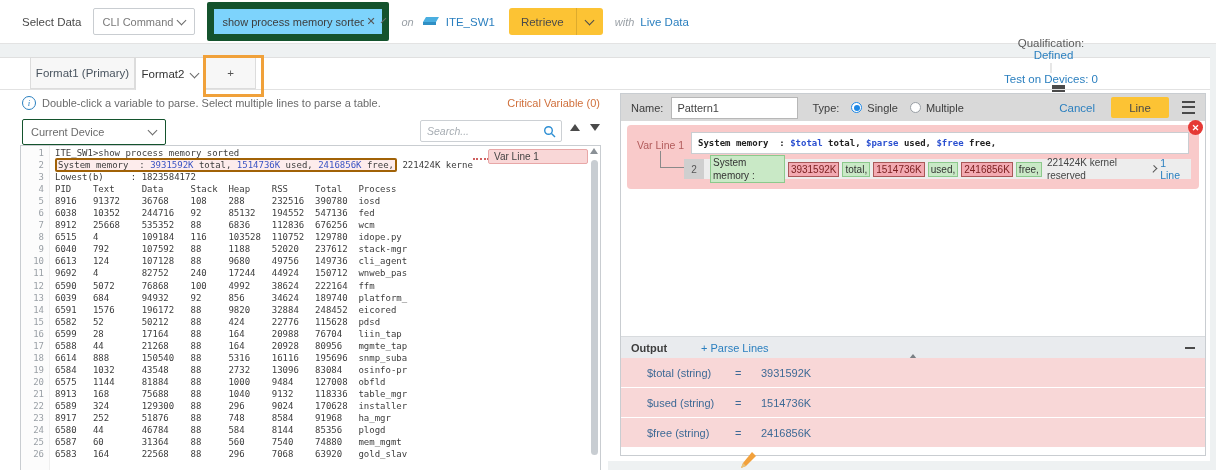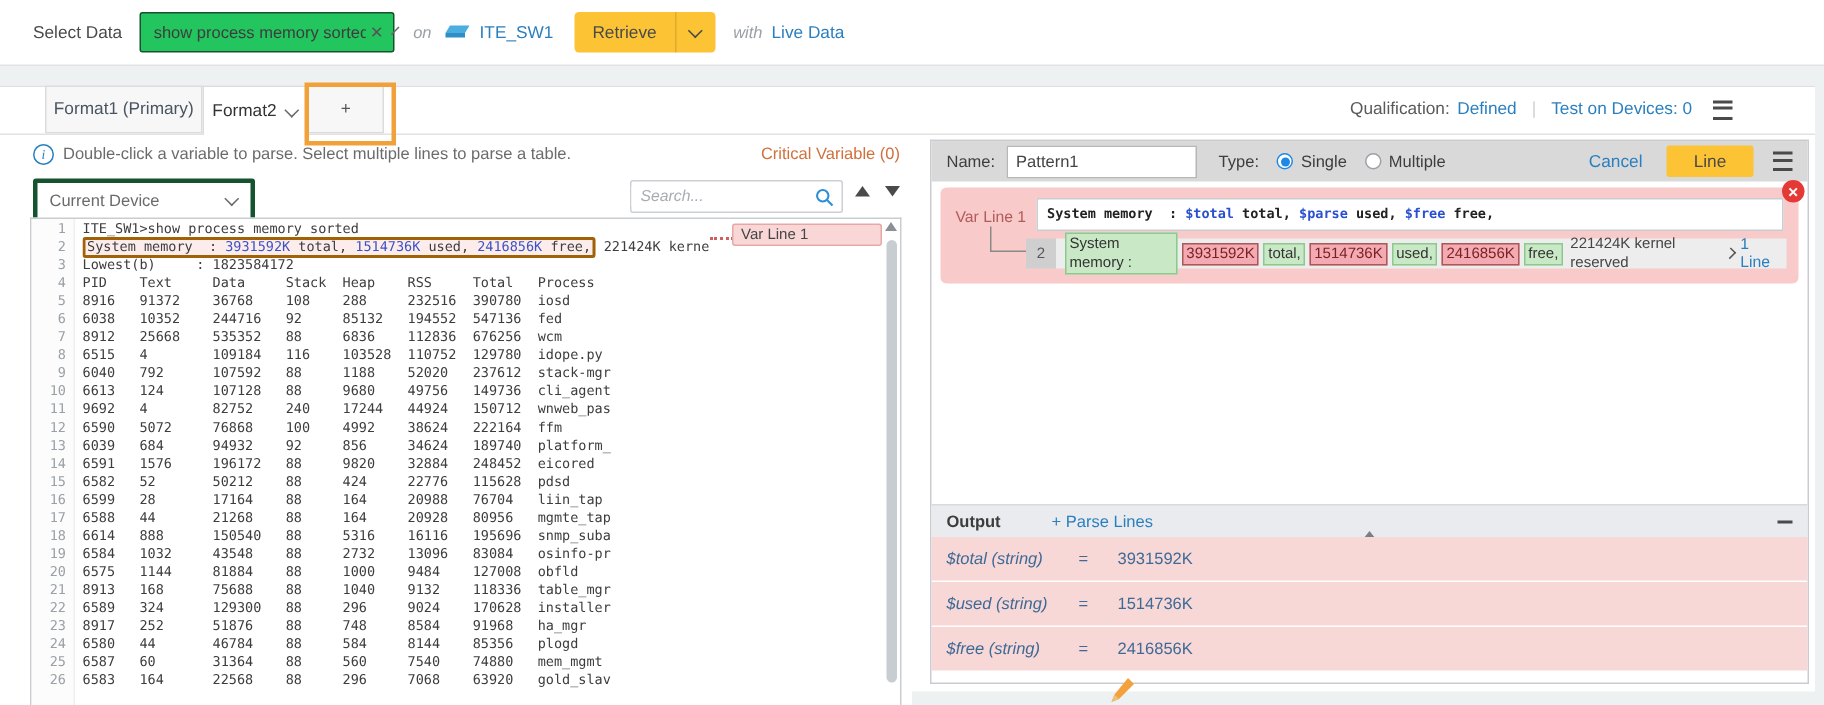--- a/index.html
+++ b/index.html
@@ -8,22 +8,22 @@
   .abs{position:absolute;}
   
   .topbar{left:0;top:0;width:1216px;height:43px;background:#fff;border-bottom:1px solid #e3e3e3;
           display:flex;align-items:center;}
   .tb-label{margin-left:22px;font-size:11.5px;color:#4a4a4a;}
   .selbox{margin-left:12px;width:100px;height:25px;border:1px solid #c9cdd1;border-radius:2px;
           display:flex;align-items:center;font-size:11px;color:#7a7a7a;background:#fff;}
   .selbox .txt{padding-left:8px;flex:1;}
   .chev{width:6px;height:6px;border-right:1.5px solid #6a6a6a;border-bottom:1.5px solid #6a6a6a;
         transform:rotate(45deg);display:inline-block;margin:-3px 9px 0 0;}
-  .combo{margin-left:12px;width:168px;height:25px;border:1px solid #14532d;border-radius:2px;
-         display:flex;align-items:center;background:#22c55e;}
+  .combo{margin-left:12px;width:168px;height:25px;border:7px solid #14532d;border-radius:2px;
+         display:flex;align-items:center;background:#7dd3fc;}
   .combo input{border:0;outline:0;flex:1;font-size:11px;color:#3d3d3d;padding-left:8px;
                font-family:"Liberation Sans",sans-serif;background:transparent;}
   .xglyph{font-size:11px;color:#555;margin-right:7px;cursor:pointer;}
   .ital{font-style:italic;color:#9aa0a6;font-size:11px;margin-left:12px;}
   .devname{color:#2a7fbf;font-size:11.5px;margin-left:5px;}
   .retrieve{margin-left:14px;height:27px;background:#fcc334;border-radius:3px;display:flex;
             align-items:center;cursor:pointer;}
   .retrieve .lab{font-size:11.5px;color:#4a4a4a;padding:0 12px;}
   .retrieve .sep{width:1px;height:27px;background:rgba(0,0,0,0.12);}
   .retrieve .dd{width:26px;display:flex;justify-content:center;}
@@ -42,21 +42,21 @@
   .tabline{left:0;top:89px;width:1210px;height:1px;background:#e2e2e2;}
   .annot{left:203px;top:55px;width:55px;height:36px;border:3px solid #f0a13a;z-index:9;pointer-events:none;}
   
   .inforow{left:22px;top:95px;height:16px;display:flex;align-items:center;}
   .iicon{width:12px;height:12px;border-radius:50%;border:1px solid #2a7fbf;color:#2a7fbf;
          font-size:9px;display:flex;align-items:center;justify-content:center;font-style:italic;
          font-family:"Liberation Serif",serif;}
   .hint{font-size:11px;color:#6b6b6b;margin-left:6px;}
   .critical{left:460px;top:97px;width:140px;text-align:right;font-size:11px;color:#d0703c;cursor:pointer;}
   
-  .devsel{left:22px;top:119px;width:142px;height:24px;border:3px solid #14532d;border-radius:2px;
+  .devsel{left:22px;top:119px;width:142px;height:24px;border:1px solid #14532d;border-radius:2px;
           display:flex;align-items:center;font-size:11px;color:#6b6b6b;background:#fff;cursor:pointer;}
   .devsel .txt{flex:1;padding-left:8px;}
   .search{left:420px;top:120px;width:142px;height:22px;border:1px solid #ccd0d4;border-radius:2px;
           display:flex;align-items:center;background:#fff;box-sizing:border-box;}
   .search input{border:0;outline:0;flex:1;font-size:10.5px;font-style:italic;color:#555;
                 padding-left:6px;width:90px;font-family:"Liberation Sans",sans-serif;}
   .search input::placeholder{color:#a7adb3;}
   .tri{width:0;height:0;border-left:5px solid transparent;border-right:5px solid transparent;cursor:pointer;}
   .tri.up{border-bottom:7px solid #4a4a4a;}
   .tri.down{border-top:7px solid #4a4a4a;}
@@ -75,21 +75,21 @@
   .vardots{position:absolute;left:452px;top:12px;width:16px;height:2px;border-top:2px dotted #cf6060;z-index:3;}
   .vartag{position:absolute;left:467px;top:3px;width:100px;height:15px;background:#f9d7d7;
           border:1px solid #e8a7a7;border-radius:2px;font-size:10px;color:#444;
           display:flex;align-items:center;padding-left:5px;z-index:3;cursor:pointer;box-sizing:border-box;}
   .vscroll{position:absolute;right:2px;top:2px;width:8px;height:320px;z-index:4;}
   .vscroll .uparr{width:0;height:0;border-left:4px solid transparent;border-right:4px solid transparent;
                   border-bottom:6px solid #8a9096;margin:0 auto;}
   .vscroll .thumb{width:7px;margin:6px auto 0;height:295px;background:#c8cdd2;border-radius:4px;}
   
   .qualrow{left:900px;top:57px;width:302px;height:32px;display:flex;align-items:center;
-           font-size:11.5px;}
+           justify-content:flex-end;font-size:11.5px;flex-direction:column;}
   .qualrow .lab{color:#5a5a5a;}
   .pipe{color:#cfcfcf;margin:0 10px;}
   .menuicon{width:13px;height:9px;border-top:2px solid #4a4a4a;border-bottom:2px solid #4a4a4a;
             position:relative;cursor:pointer;}
   .menuicon:before{content:"";position:absolute;left:0;top:2.5px;width:13px;height:2px;background:#4a4a4a;}
   .rpanel{left:620px;top:93px;width:586px;height:363px;border:1px solid #c9cdd1;background:#fff;box-sizing:border-box;}
   .namebar{position:absolute;left:0;top:0;width:100%;height:27px;background:#d9d9d9;
            display:flex;align-items:center;font-size:11px;color:#3d3d3d;}
   .namebar .nl{margin-left:10px;}
   .nameinput{margin-left:8px;width:118px;height:18px;border:1px solid #b7b7b7;background:#fff;
@@ -130,31 +130,35 @@
   .outtitle{font-weight:bold;color:#3d3d3d;margin-left:10px;}
   .parselink{color:#2a7fbf;margin-left:34px;cursor:pointer;}
   .collapse{position:absolute;left:50%;top:5px;transform:translateX(-50%);cursor:pointer;}
   .collapse .t{width:0;height:0;border-left:4px solid transparent;border-right:4px solid transparent;
                border-bottom:5px solid #7a7f84;margin:0 auto;}
   .collapse .b{width:10px;height:2px;background:#7a7f84;margin-top:1px;}
   .minus{margin-left:auto;margin-right:10px;width:10px;height:2px;background:#4a4a4a;cursor:pointer;}
   .outrows{position:absolute;left:0;top:264px;width:100%;}
   .outrow{height:29px;background:#f8d7d7;margin-bottom:1px;display:flex;align-items:center;
           font-size:11px;color:#3d6a96;}
-  .outname{margin-left:10px;width:88px;font-style:italic;}
+  .outname{margin-left:26px;width:88px;}
   .outeq{width:26px;}
   
   .sicon{margin-right:5px;display:flex;}
   .pencil{left:740px;top:451px;z-index:5;}
 </style>
 </head>
 <body>
 
 <div class="abs topbar">
   <span class="tb-label">Select Data</span>
+  <div class="selbox">
+    <span class="txt">CLI Command</span>
+    <span class="chev"></span>
+  </div>
   <div class="combo">
     <input value="show process memory sorted" style="">
     <span class="xglyph">✕</span>
     <span class="chev"></span>
   </div>
   <span class="ital">on</span>
   <svg width="19" height="13" viewBox="0 0 19 13" style="margin-left:8px">
     <polygon points="4,2 17,2 14,7 1,7" fill="#4aaee0"></polygon>
     <polygon points="1,7 14,7 14,10 1,10" fill="#2f8fc4"></polygon>
   </svg>

